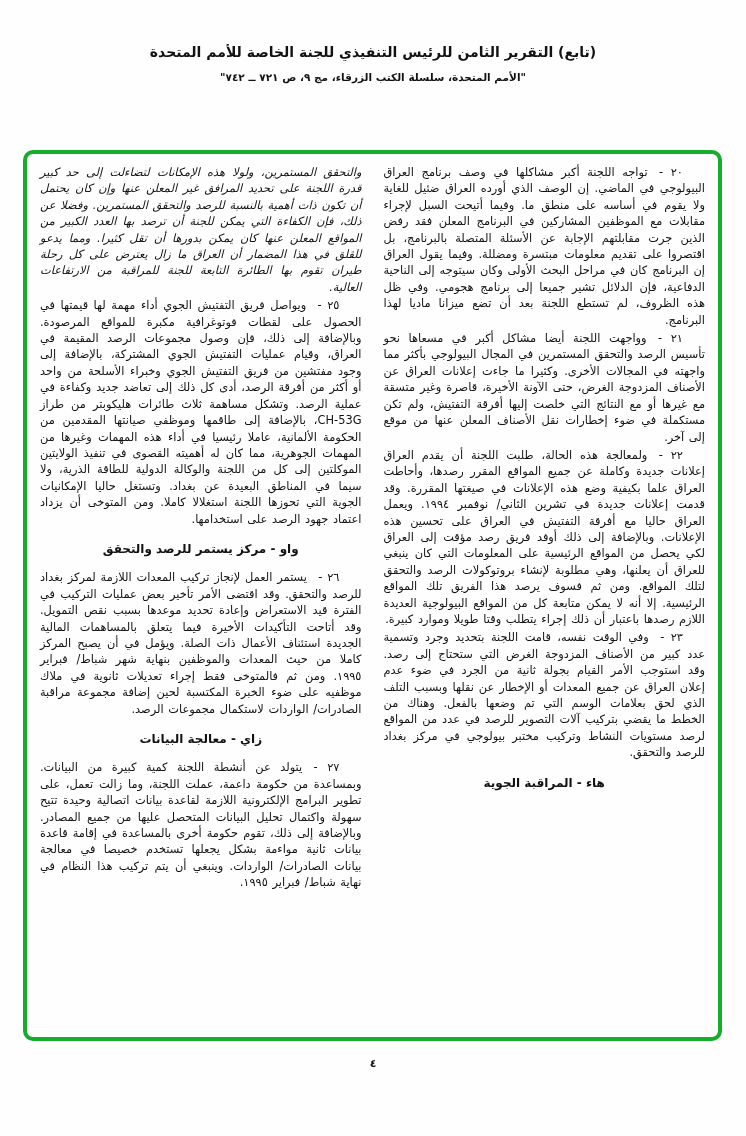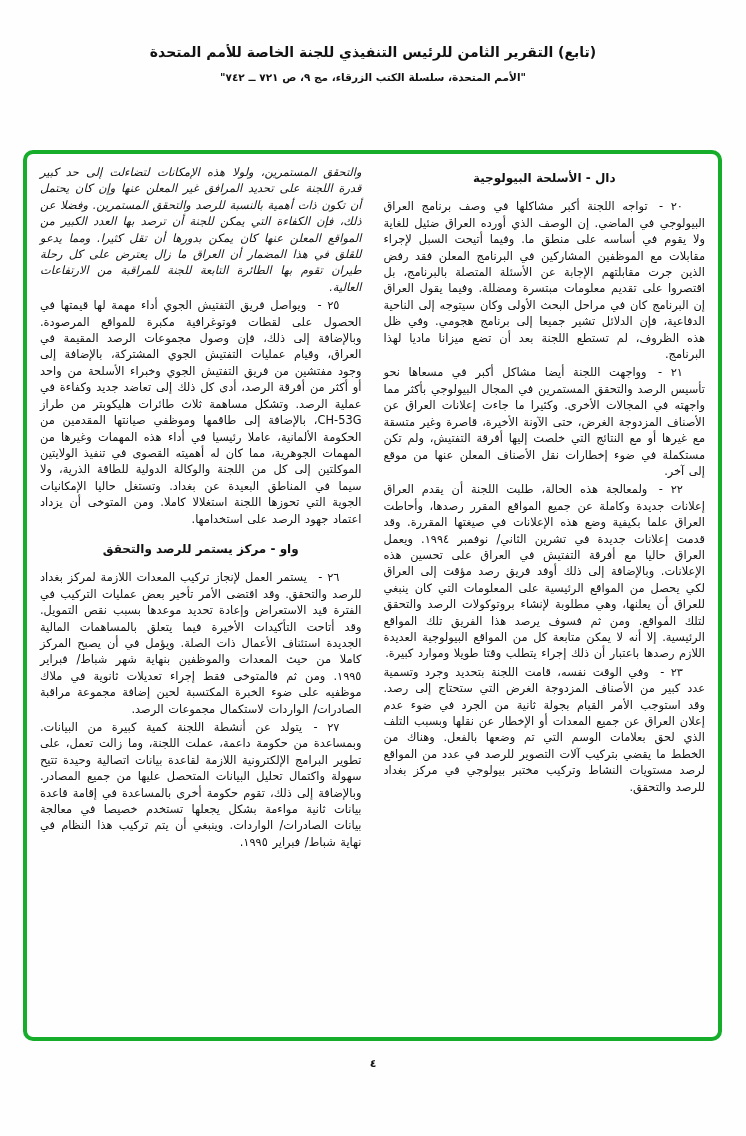--- a/index.html
+++ b/index.html
@@ -101,32 +101,33 @@
 <div class="page">
 
   <div class="doc-header">
     <div class="doc-title">(تابع) التقرير الثامن للرئيس التنفيذي للجنة الخاصة للأمم المتحدة</div>
     <div class="doc-source">"الأمم المتحدة، سلسلة الكتب الزرقاء، مج ٩، ص ٧٢١ ــ ٧٤٢"</div>
   </div>
 
   <div class="content-box" style="border-color: rgb(22, 173, 43);">
 
     <div class="col">
-      <div class="sec-heading first">دال - الأسلحة البيولوجية</div>
       <p class="para">٢٠ - تواجه اللجنة أكبر مشاكلها في وصف برنامج العراق البيولوجي في الماضي. إن الوصف الذي أورده العراق ضئيل للغاية ولا يقوم في أساسه على منطق ما. وفيما أتيحت السبل لإجراء مقابلات مع الموظفين المشاركين في البرنامج المعلن فقد رفض الذين جرت مقابلتهم الإجابة عن الأسئلة المتصلة بالبرنامج، بل اقتصروا على تقديم معلومات مبتسرة ومضللة. وفيما يقول العراق إن البرنامج كان في مراحل البحث الأولى وكان سيتوجه إلى الناحية الدفاعية، فإن الدلائل تشير جميعا إلى برنامج هجومي. وفي ظل هذه الظروف، لم تستطع اللجنة بعد أن تضع ميزانا ماديا لهذا البرنامج.</p>
       <p class="para">٢١ - وواجهت اللجنة أيضا مشاكل أكبر في مسعاها نحو تأسيس الرصد والتحقق المستمرين في المجال البيولوجي بأكثر مما واجهته في المجالات الأخرى. وكثيرا ما جاءت إعلانات العراق عن الأصناف المزدوجة الغرض، حتى الآونة الأخيرة، قاصرة وغير متسقة مع غيرها أو مع النتائج التي خلصت إليها أفرقة التفتيش، ولم تكن مستكملة في ضوء إخطارات نقل الأصناف المعلن عنها من موقع إلى آخر.</p>
       <p class="para">٢٢ - ولمعالجة هذه الحالة، طلبت اللجنة أن يقدم العراق إعلانات جديدة وكاملة عن جميع المواقع المقرر رصدها، وأحاطت العراق علما بكيفية وضع هذه الإعلانات في صيغتها المقررة. وقد قدمت إعلانات جديدة في تشرين الثاني/ نوفمبر ١٩٩٤. ويعمل العراق حاليا مع أفرقة التفتيش في العراق على تحسين هذه الإعلانات. وبالإضافة إلى ذلك أوفد فريق رصد مؤقت إلى العراق لكي يحصل من المواقع الرئيسية على المعلومات التي كان ينبغي للعراق أن يعلنها، وهي مطلوبة لإنشاء بروتوكولات الرصد والتحقق لتلك المواقع. ومن ثم فسوف يرصد هذا الفريق تلك المواقع الرئيسية. إلا أنه لا يمكن متابعة كل من المواقع البيولوجية العديدة اللازم رصدها باعتبار أن ذلك إجراء يتطلب وقتا طويلا وموارد كبيرة.</p>
       <p class="para">٢٣ - وفي الوقت نفسه، قامت اللجنة بتحديد وجرد وتسمية عدد كبير من الأصناف المزدوجة الغرض التي ستحتاج إلى رصد. وقد استوجب الأمر القيام بجولة ثانية من الجرد في ضوء عدم إعلان العراق عن جميع المعدات أو الإخطار عن نقلها وبسبب التلف الذي لحق بعلامات الوسم التي تم وضعها بالفعل. وهناك من الخطط ما يقضي بتركيب آلات التصوير للرصد في عدد من المواقع لرصد مستويات النشاط وتركيب مختبر بيولوجي في مركز بغداد للرصد والتحقق.</p>
+      <div class="sec-heading">هاء - المراقبة الجوية</div>
     </div>
 
     <div class="col">
       <p class="para cont">والتحقق المستمرين، ولولا هذه الإمكانات لتضاءلت إلى حد كبير قدرة اللجنة على تحديد المرافق غير المعلن عنها وإن كان يحتمل أن تكون ذات أهمية بالنسبة للرصد والتحقق المستمرين. وفضلا عن ذلك، فإن الكفاءة التي يمكن للجنة أن ترصد بها العدد الكبير من المواقع المعلن عنها كان يمكن بدورها أن تقل كثيرا. ومما يدعو للقلق في هذا المضمار أن العراق ما زال يعترض على كل رحلة طيران تقوم بها الطائرة التابعة للجنة للمراقبة من الارتفاعات العالية.</p>
       <p class="para">٢٥ - ويواصل فريق التفتيش الجوي أداء مهمة لها قيمتها في الحصول على لقطات فوتوغرافية مكبرة للمواقع المرصودة. وبالإضافة إلى ذلك، فإن وصول مجموعات الرصد المقيمة في العراق، وقيام عمليات التفتيش الجوي المشتركة، بالإضافة إلى وجود مفتشين من فريق التفتيش الجوي وخبراء الأسلحة من واحد أو أكثر من أفرقة الرصد، أدى كل ذلك إلى تعاضد جديد وكفاءة في عملية الرصد. وتشكل مساهمة ثلاث طائرات هليكوبتر من طراز CH-53G، بالإضافة إلى طاقمها وموظفي صيانتها المقدمين من الحكومة الألمانية، عاملا رئيسيا في أداء هذه المهمات وغيرها من المهمات الجوهرية، مما كان له أهميته القصوى في تنفيذ الولايتين الموكلتين إلى كل من اللجنة والوكالة الدولية للطاقة الذرية، ولا سيما في المناطق البعيدة عن بغداد. وتستغل حاليا الإمكانيات الجوية التي تحوزها اللجنة استغلالا كاملا. ومن المتوخى أن يزداد اعتماد جهود الرصد على استخدامها.</p>
       <div class="sec-heading">واو - مركز يستمر للرصد والتحقق</div>
       <p class="para">٢٦ - يستمر العمل لإنجاز تركيب المعدات اللازمة لمركز بغداد للرصد والتحقق. وقد اقتضى الأمر تأخير بعض عمليات التركيب في الفترة قيد الاستعراض وإعادة تحديد موعدها بسبب نقص التمويل. وقد أتاحت التأكيدات الأخيرة فيما يتعلق بالمساهمات المالية الجديدة استئناف الأعمال ذات الصلة. ويؤمل في أن يصبح المركز كاملا من حيث المعدات والموظفين بنهاية شهر شباط/ فبراير ١٩٩٥. ومن ثم فالمتوخى فقط إجراء تعديلات ثانوية في ملاك موظفيه على ضوء الخبرة المكتسبة لحين إضافة مجموعة مراقبة الصادرات/ الواردات لاستكمال مجموعات الرصد.</p>
+      <div class="sec-heading">زاي - معالجة البيانات</div>
       <p class="para">٢٧ - يتولد عن أنشطة اللجنة كمية كبيرة من البيانات. وبمساعدة من حكومة داعمة، عملت اللجنة، وما زالت تعمل، على تطوير البرامج الإلكترونية اللازمة لقاعدة بيانات اتصالية وحيدة تتيح سهولة واكتمال تحليل البيانات المتحصل عليها من جميع المصادر. وبالإضافة إلى ذلك، تقوم حكومة أخرى بالمساعدة في إقامة قاعدة بيانات ثانية مواءمة بشكل يجعلها تستخدم خصيصا في معالجة بيانات الصادرات/ الواردات. وينبغي أن يتم تركيب هذا النظام في نهاية شباط/ فبراير ١٩٩٥.</p>
     </div>
 
   </div>
 
   <div class="page-number">٤</div>
 
 </div>
 
 </body></html>

